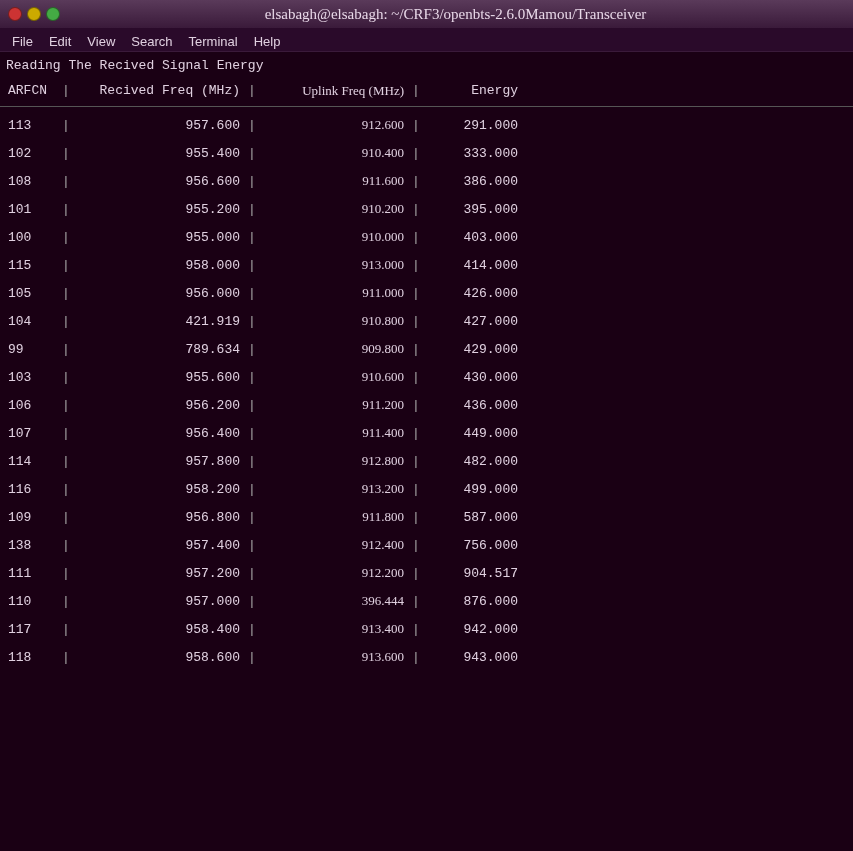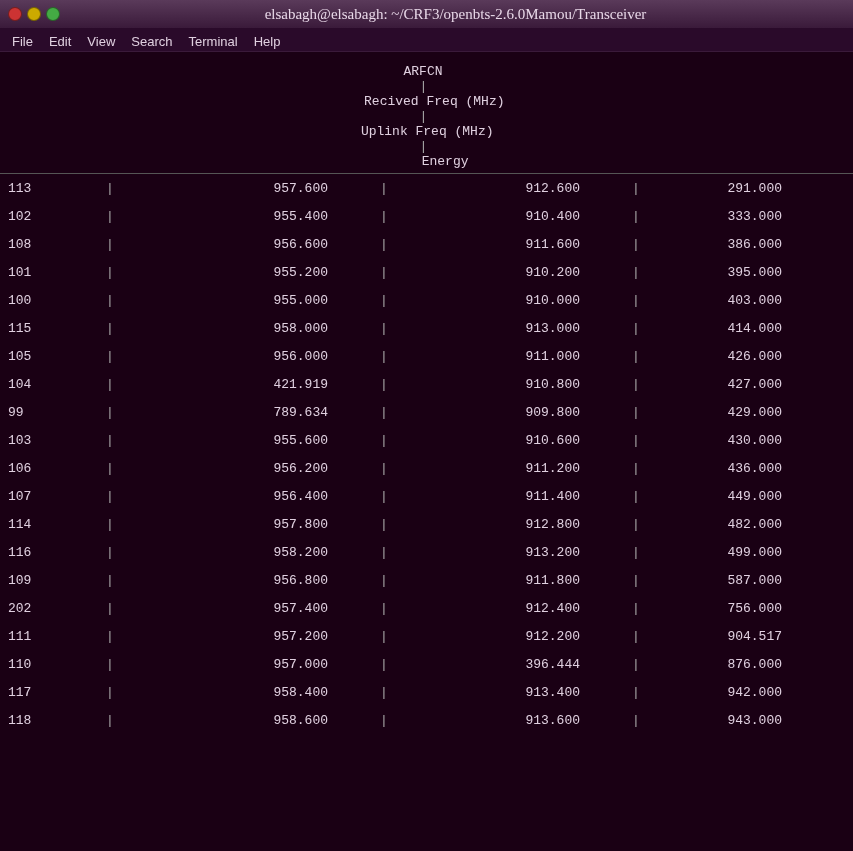--- a/index.html
+++ b/index.html
@@ -89,45 +89,42 @@
 
     .term-table {
       font-family: 'Courier New', Courier, monospace;
       font-size: 13px;
       color: #e0d0e0;
       padding: 4px 0;
     }
 
     .term-row {
       display: flex;
-      align-items: center;
+      align-items: flex-end;
       min-height: 28px;
       padding: 2px 0;
-      gap: 44px;
     }
 
     .cell {
       display: inline-block;
     }
 
     .c-arfcn { width: 62px; padding-left: 8px; }
     .c-sep1 { width: 14px; color: #aaa; }
     .c-downlink { width: 172px; text-align: right; padding-right: 8px; }
     .c-sep2 { width: 14px; color: #aaa; }
-    .c-uplink { width: 150px; text-align: right; padding-right: 8px; }
+    .c-uplink { width: 150px; text-align: right; padding-right: 8px; font-family: Liberation Serif, serif; }
     .c-sep3 { width: 14px; color: #aaa; }
     .c-energy { width: 100px; text-align: right; padding-right: 8px; }
 
     .header-row {
       display: flex;
-      align-items: center;
       min-height: 28px;
       padding: 4px 0;
       border-bottom: 1px solid #555;
-      flex-direction: column;
     }
   </style>
 </head>
 <body>
 
 <div class="titlebar">
   <div class="titlebar-buttons">
     <div class="tb-btn close"></div>
     <div class="tb-btn minimize"></div>
     <div class="tb-btn maximize"></div>
@@ -139,20 +136,21 @@
   <div class="menubar-item">File</div>
   <div class="menubar-item">Edit</div>
   <div class="menubar-item">View</div>
   <div class="menubar-item">Search</div>
   <div class="menubar-item">Terminal</div>
   <div class="menubar-item">Help</div>
 </div>
 
 <div class="terminal">
 
+  <div class="reading-line">Reading The Recived Signal Energy</div>
 
   <div class="term-table">
 
     <div class="header-row">
       <span class="cell c-arfcn">ARFCN</span>
       <span class="cell c-sep1">|</span>
       <span class="cell c-downlink">Recived Freq (MHz)</span>
       <span class="cell c-sep2">|</span>
       <span class="cell c-uplink">Uplink Freq (MHz)</span>
       <span class="cell c-sep3">|</span>
@@ -289,21 +287,21 @@
         <div class="term-row">
       <span class="cell c-arfcn">109</span>
       <span class="cell c-sep1">|</span>
       <span class="cell c-downlink">956.800</span>
       <span class="cell c-sep2">|</span>
       <span class="cell c-uplink">911.800</span>
       <span class="cell c-sep3">|</span>
       <span class="cell c-energy">587.000</span>
     </div>
         <div class="term-row">
-      <span class="cell c-arfcn">202</span>
+      <span class="cell c-arfcn">138</span>
       <span class="cell c-sep1">|</span>
       <span class="cell c-downlink">957.400</span>
       <span class="cell c-sep2">|</span>
       <span class="cell c-uplink">912.400</span>
       <span class="cell c-sep3">|</span>
       <span class="cell c-energy">756.000</span>
     </div>
         <div class="term-row">
       <span class="cell c-arfcn">111</span>
       <span class="cell c-sep1">|</span>

